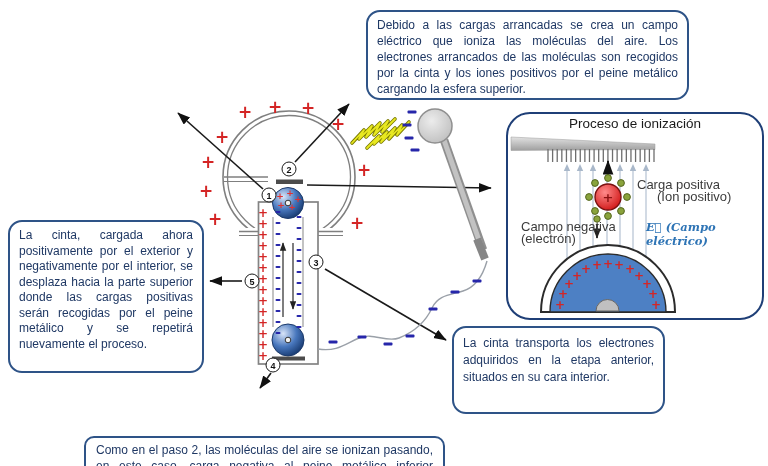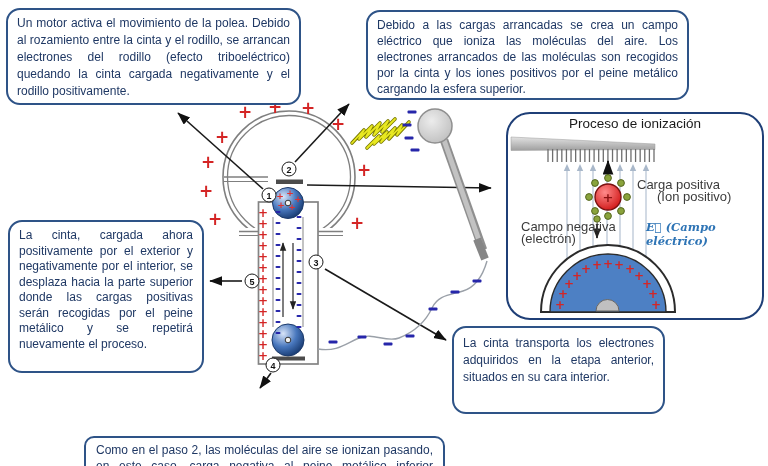--- a/index.html
+++ b/index.html
@@ -277,21 +277,20 @@
       <span class="dash lg" style="left: 433px; top: 309px;"></span>
       <span class="dash lg" style="left: 455px; top: 292px;"></span>
       <span class="dash lg" style="left: 477px; top: 281px;"></span>
       <div class="badge" style="left: 269px; top: 195px;">1</div>
       <div class="badge" style="left: 289px; top: 169px;">2</div>
       <div class="badge" style="left: 316px; top: 262px;">3</div>
       <div class="badge" style="left: 273px; top: 365px;">4</div>
       <div class="badge" style="left: 252px; top: 281px;">5</div>
     </div>
 
-  <div class="callout" id="box1">Un motor activa el movimiento de la polea. Debido al rozamiento entre la cinta y el rodillo, se arrancan electrones del rodillo (efecto triboeléctrico) quedando la cinta cargada negativamente y el rodillo positivamente.</div>
   <div class="callout" id="box2">Debido a las cargas arrancadas se crea un campo eléctrico que ioniza las moléculas del aire. Los electrones arrancados de las moléculas son recogidos por la cinta y los iones positivos por el peine metálico cargando la esfera superior.</div>
   <div class="callout" id="box5">La cinta, cargada ahora positivamente por el exterior y negativamente por el interior, se desplaza hacia la parte superior donde las cargas positivas serán recogidas por el peine metálico y se repetirá nuevamente el proceso.</div>
   <div class="callout" id="box3">La cinta transporta los electrones adquiridos en la etapa anterior,  situados en su cara interior.</div>
   <div class="callout" id="box4">Como en el paso 2, las moléculas del aire se  ionizan pasando, en este caso, carga negativa al peine metálico inferior (cargando la esfera externa) y positiva a la superficie exterior de la cinta.</div>
 
   <div id="ptitle">Proceso de ionización</div>
   <div class="plabel" id="lbl-pos1">Carga positiva</div>
   <div class="plabel" id="lbl-pos2">(Ion positivo)</div>
   <div class="plabel" id="lbl-neg1">Campo negativa</div>
   <div class="plabel" id="lbl-neg2">(electrón)</div>

